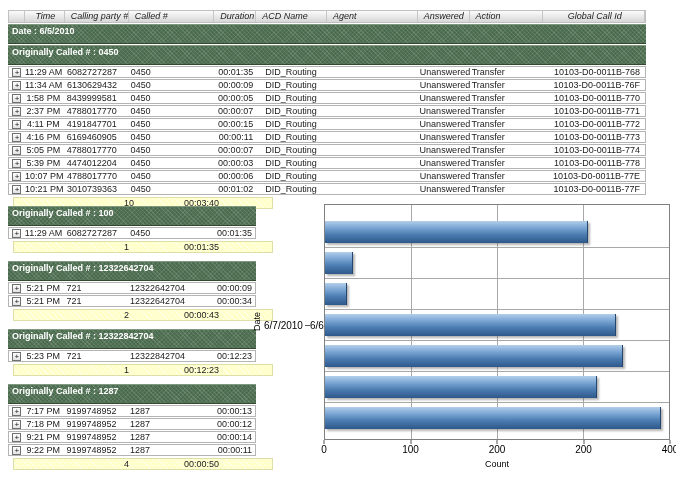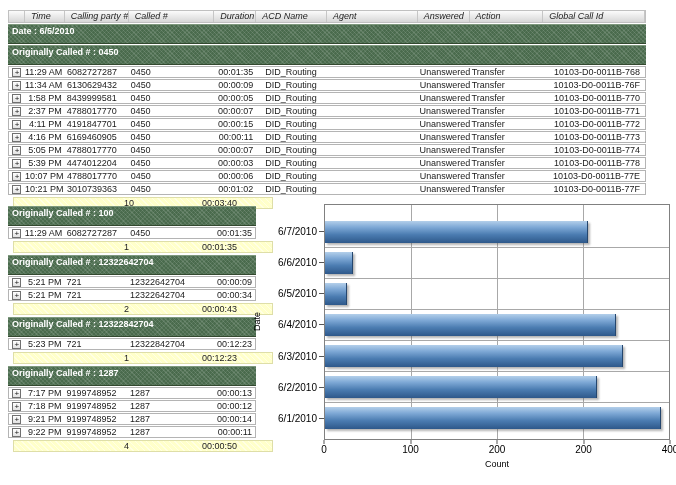--- a/index.html
+++ b/index.html
@@ -23,49 +23,49 @@
   .section.wide .groupbar,.wide-band{width:638px}
   .section.narrow .groupbar{width:248px}
 
   .row{display:flex;align-items:center;width:638px;height:12px;margin-bottom:1px;
     background:#fff;border:1px solid #b4b4b4}
   .section.narrow .row{width:248px}
   .cell{font-size:9px;line-height:10px;white-space:nowrap;overflow:visible;color:#1a1a1a}
   .c-exp{width:16px;display:flex;align-items:center;justify-content:center}
   .expand{width:9px;height:9px;border:1px solid #707070;background:linear-gradient(#fff,#e2e2e2);
     display:flex;align-items:center;justify-content:center;font-size:8px;line-height:7px;color:#111;cursor:pointer}
-  .c0{width:40px;text-align:right;padding-right:3px}
+  .c0{width:40px;text-align:center;padding-right:3px}
   .c1{width:64px;padding-left:2px}
   .c2{width:86px;padding-left:2px}
   .c3{width:42px;text-align:right;padding-right:3px}
   .c4{width:71px;padding-left:9px}
   .c5{width:91px}
   .c6{width:52px;padding-left:2px}
   .c7{width:74px;padding-left:2px}
   .c8{width:102px;text-align:right;padding-right:5px}
-  .header-row .c0,.header-row .c3,.header-row .c8{text-align:left;padding-right:4px;padding-left:6px}
+  .header-row .c0,.header-row .c3,.header-row .c8{text-align:center;padding-right:4px;padding-left:6px}
 
   .summary{display:flex;align-items:center;width:260px;height:12px;margin:2px 0 0 5px;
     background:#ffffca;border:1px solid #dedea8;
     background-image:repeating-linear-gradient(45deg,rgba(255,255,255,.5) 0 1px,transparent 1px 4px)}
   .sum-spacer{width:110px}
   .sum-count{font-size:9px;width:60px;color:#1a1a1a}
-  .sum-duration{flex:1;text-align:center;padding-right:17px;font-size:9px;color:#1a1a1a}
+  .sum-duration{flex:1;text-align:left;padding-right:17px;font-size:9px;color:#1a1a1a}
 
   .section{margin-bottom:16px}
-  .narrow-host .section{margin-bottom:2px}
+  .narrow-host .section{margin-bottom:8px}
   .narrow-host{position:absolute;left:8px;top:206px;width:250px}
   .wide-host .section .groupbar{margin-bottom:1px}
 
   
   .chart{position:absolute;left:250px;top:204px;width:424px;height:272px;
     display:grid;grid-template-columns:14px 60px 346px;grid-template-rows:236px 16px 18px}
   .y-title{grid-column:1;grid-row:1;display:flex;align-items:center;justify-content:center}
   .y-title span{writing-mode:vertical-rl;transform:rotate(180deg);font-size:9px;color:#000}
-  .y-labels{grid-column:2;grid-row:1;display:flex;flex-direction:column;padding:12px 0 6px 0}
+  .y-labels{grid-column:2;grid-row:1;display:flex;flex-direction:row;padding:12px 0 6px 0}
   .ylabel-row{flex:1;display:flex;align-items:center;justify-content:flex-end}
   .ylabel{font-size:10px;color:#000;white-space:nowrap}
   .ytick{display:inline-block;width:5px;height:1px;background:#555;margin-left:2px}
   .plot{grid-column:3;grid-row:1;position:relative;border:1px solid #808080;background:#fff}
   .bands{position:absolute;inset:0;display:flex;flex-direction:column;padding:12px 0 6px 0}
   .band{flex:1;position:relative;border-bottom:1px solid #a8a8a8}
   .band:last-child{border-bottom:none}
   .bar{position:absolute;left:0;top:50%;transform:translateY(-50%);height:22px;z-index:2;
     background:linear-gradient(180deg,#b3cfea 0%,#7fa9d6 28%,#4b7cb1 62%,#2e588a 100%);
     border-right:1px solid #24466e;box-shadow:2px 2px 2px rgba(90,90,90,.45)}

